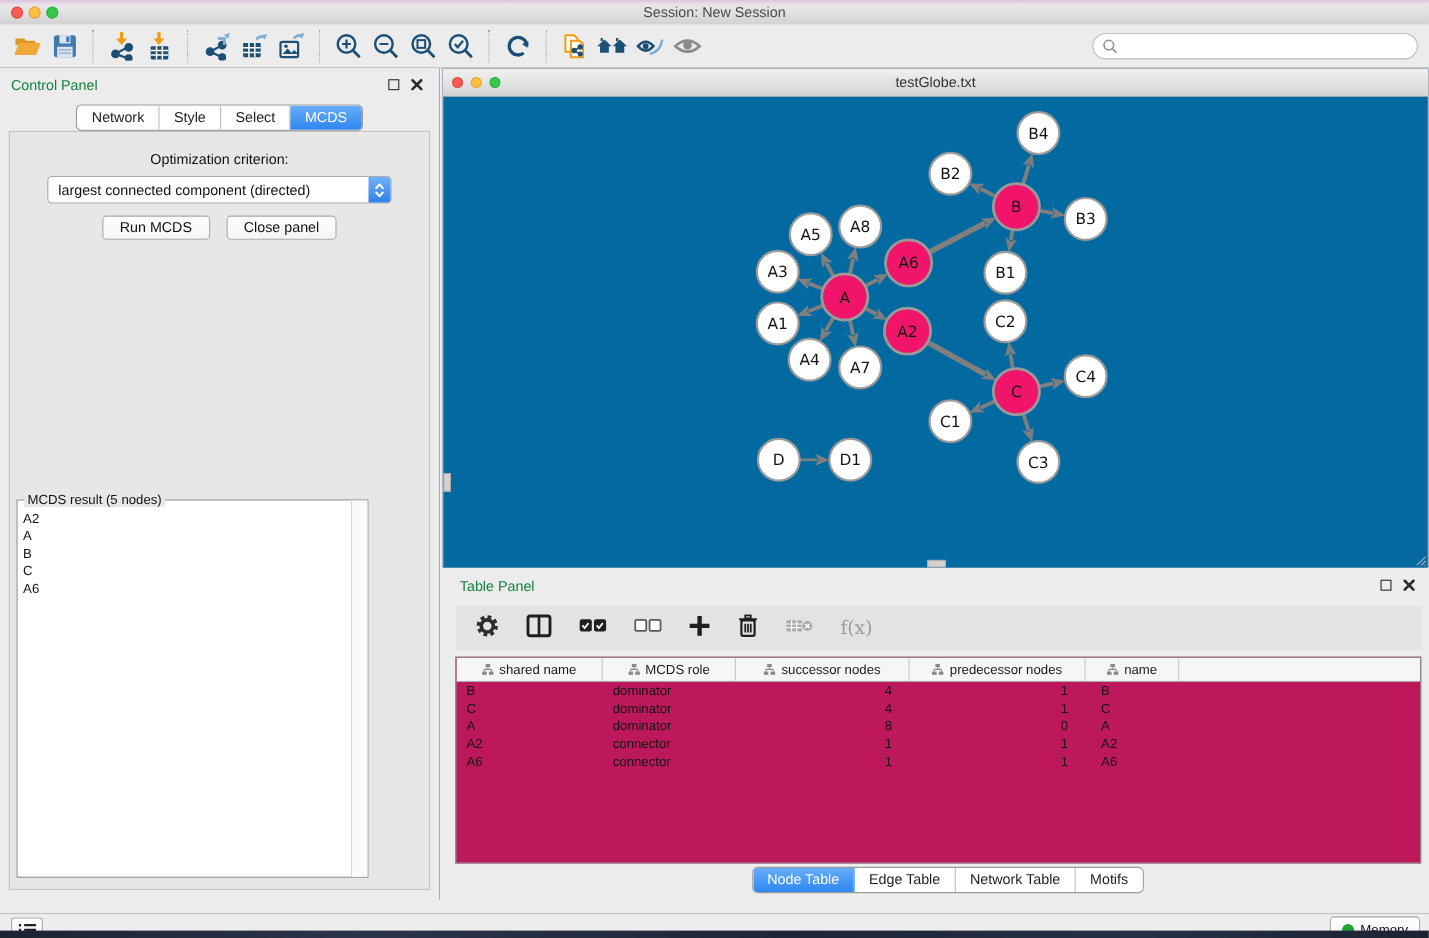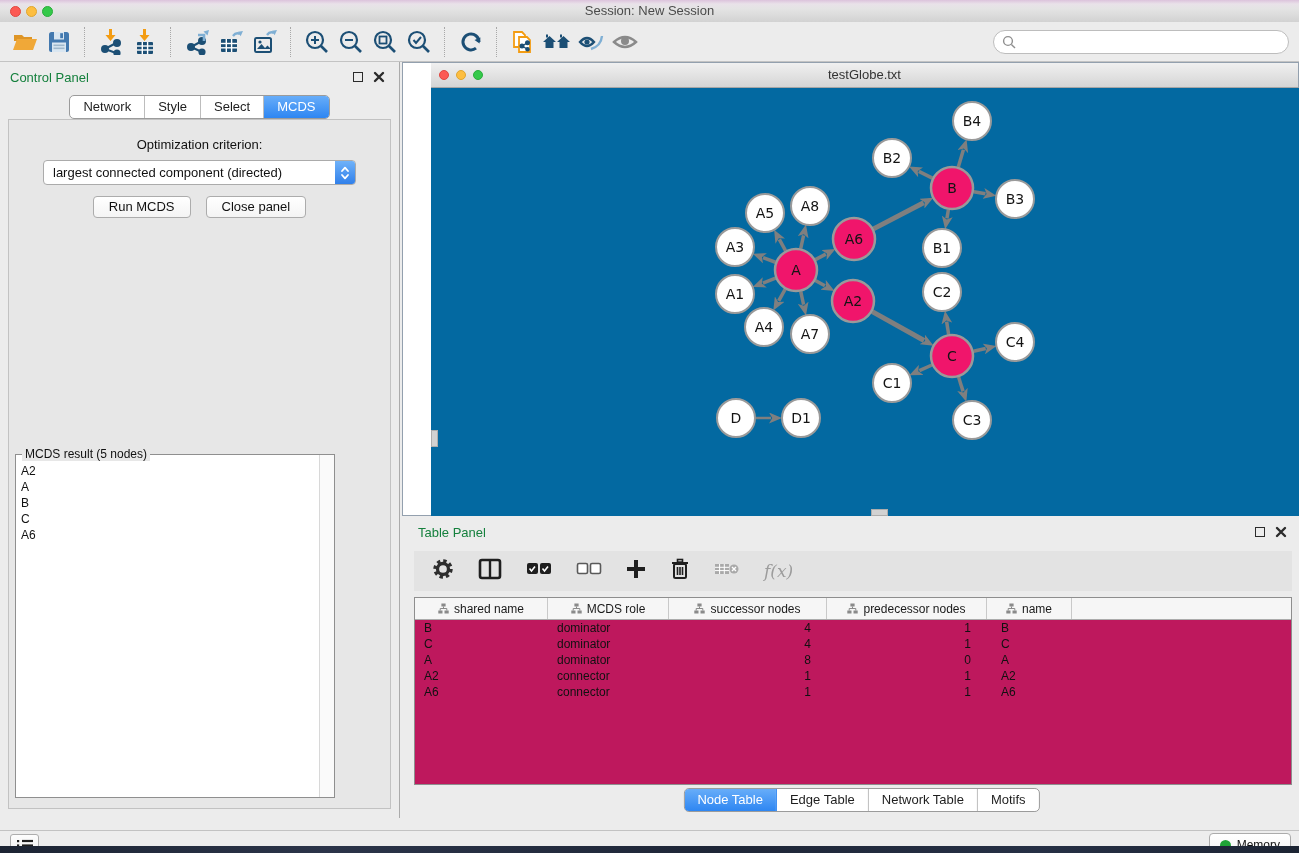--- a/index.html
+++ b/index.html
@@ -76,21 +76,21 @@
   .result-legend{
     position:absolute;left:6px;top:-8px;background:#E7E7E7;padding:0 3px;font-size:12px;color:#111;white-space:nowrap;
   }
   .result-list{padding:8px 4px 0 5px;font-size:12px;color:#111;line-height:16px;}
   .result-scrollbar{
     position:absolute;right:0;top:0;bottom:0;width:14px;background:#FAFAFA;border-left:1px solid #D8D8D8;
   }
   
   .network-window{
     position:absolute;left:402px;top:62px;width:897px;height:454px;
-    background:#fff;border:1px solid #93A0AE;box-sizing:border-box;padding-left:28px;
+    background:#fff;border:1px solid #93A0AE;box-sizing:border-box;
   }
   .nw-titlebar{
     position:relative;height:24px;background:linear-gradient(#F0F0F0,#D5D5D5);
     border-bottom:1px solid #A6A6A6;
   }
   .nw-lights{position:absolute;left:8px;top:7px;display:flex;gap:7px;}
   .nw-lights .light{width:10px;height:10px;}
   .nw-title{position:absolute;left:0;right:0;top:4px;text-align:center;font-size:13px;color:#333;}
   .nw-canvas{position:relative;width:895px;height:428px;background:#0369a1;overflow:hidden;}
   .v-thumb{position:absolute;left:0px;top:342px;width:7px;height:17px;background:#D2D2D2;border:1px solid #ADADAD;box-sizing:border-box;}
@@ -99,21 +99,21 @@
   
   .table-panel{position:absolute;left:400px;top:518px;width:899px;height:300px;background:#ECECEC;}
   .tp-header{position:relative;height:30px;}
   .tp-header .panel-title{left:18px;top:7px;}
   .tp-header .float-icon{right:34px;top:9px;}
   .tp-header .close-x{right:12px;top:8px;}
   .tp-toolbar{
     position:absolute;left:14px;top:33px;width:878px;height:40px;background:#E3E3E3;
     display:flex;align-items:center;gap:24px;padding-left:18px;box-sizing:border-box;
   }
-  .fx{font-family:"DejaVu Serif",serif;font-style:italic;font-size:17px;color:#9C9C9C;}
+  .fx{font-family:"DejaVu Serif",serif;font-size:17px;color:#9C9C9C;}
   .data-table{
     position:absolute;left:14px;top:79px;width:878px;height:188px;
     background:#be185d;border:1px solid #8E8E8E;box-sizing:border-box;overflow:hidden;font-size:12px;color:#111;
   }
   .thead{display:flex;height:22px;background:#F6F6F6;border-bottom:1px solid #ABABAB;box-sizing:border-box;}
   .th{display:flex;align-items:center;justify-content:center;gap:5px;border-right:1px solid #C9C9C9;box-sizing:border-box;font-size:12px;color:#1A1A1A;}
   .trow{display:flex;height:16px;align-items:center;}
   .td{box-sizing:border-box;white-space:nowrap;overflow:hidden;}
   .tp-tabs-row{position:absolute;left:50%;transform:translateX(-50%);margin-left:12px;top:270px;}
   

